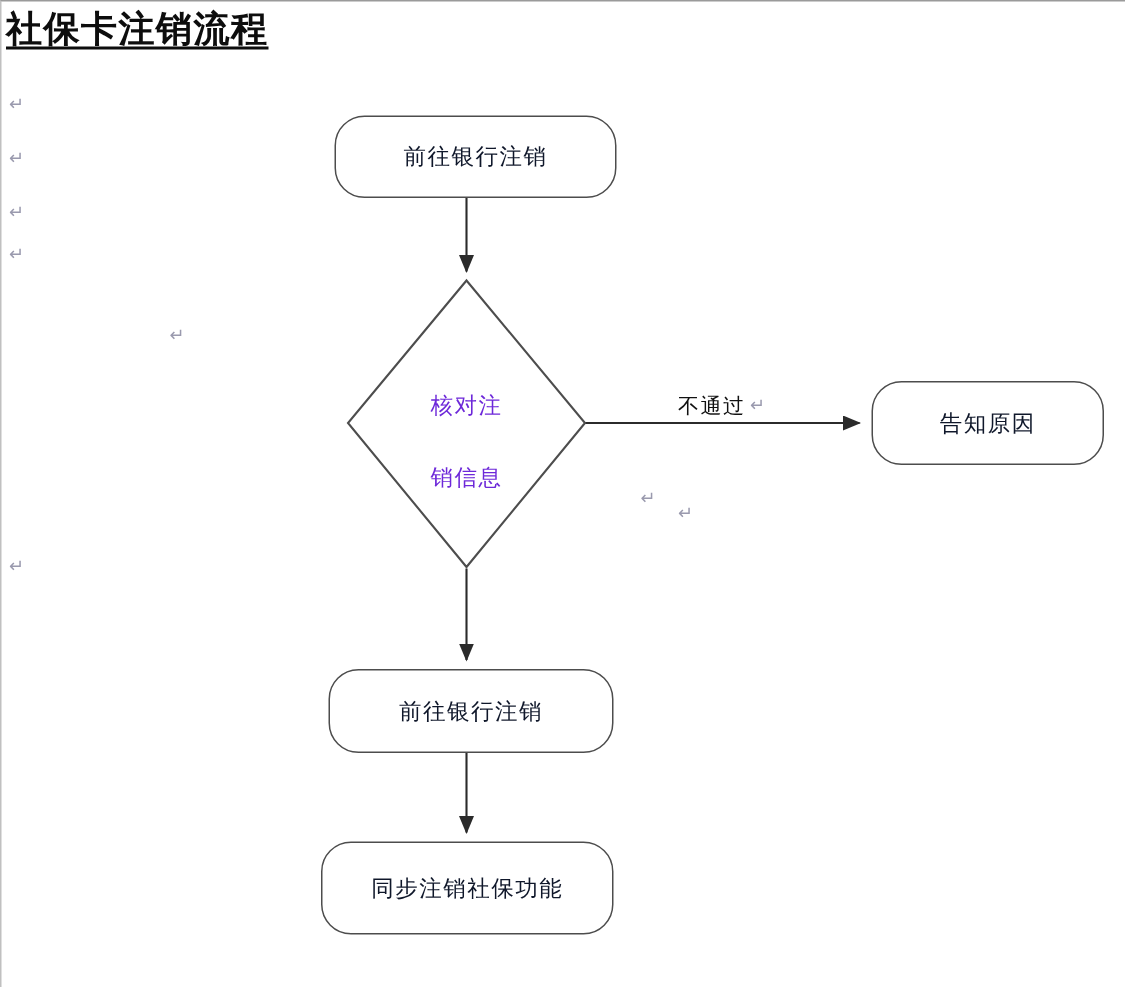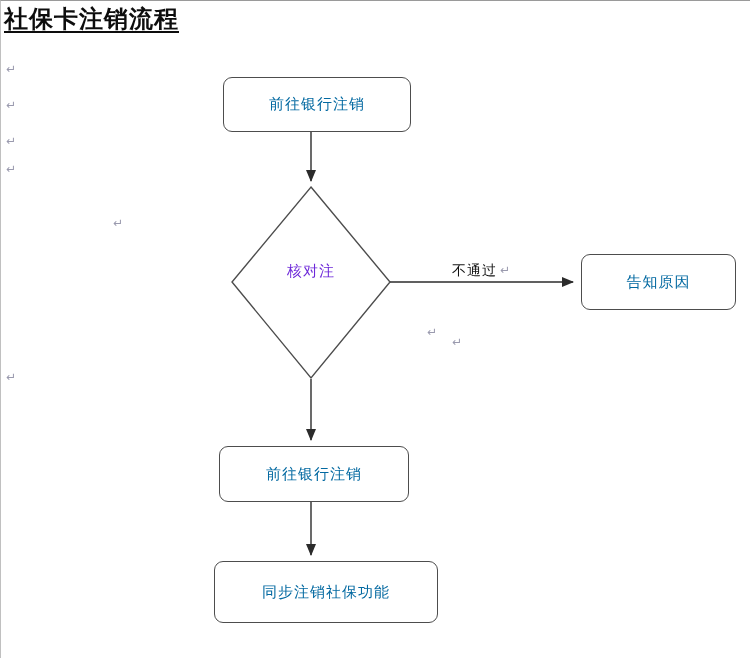--- a/index.html
+++ b/index.html
@@ -36,32 +36,32 @@
     top: 0;
     z-index: 1;
     pointer-events: none;
   }
   .node {
     position: absolute;
     z-index: 2;
     box-sizing: border-box;
     background: #ffffff;
     border: 1.4px solid #4d4d4d;
-    border-radius: 9px;
+    border-radius: 20px;
     display: flex;
     align-items: center;
     justify-content: center;
     font-size: 15px;
-    color: #0369a1;
+    color: #0f172a;
     letter-spacing: 1px;
   }
   #node-start       { left: 222px; top: 76px;  width: 188px; height: 55px; }
   #node-inform      { left: 580px; top: 253px; width: 155px; height: 56px; }
   #node-cancel-bank { left: 218px; top: 445px; width: 190px; height: 56px; }
-  #node-cancel-ss   { left: 213px; top: 560px; width: 224px; height: 62px; }
+  #node-cancel-ss   { left: 213px; top: 560px; width: 195px; height: 62px; }
   #diamond-text {
     position: absolute;
     z-index: 2;
     left: 250px;
     top: 246px;
     width: 120px;
     height: 96px;
     text-align: center;
     font-size: 15px;
     line-height: 48px;
@@ -112,20 +112,21 @@
 
     <polygon points="310,186 389,281 310,377 231,281" fill="#ffffff" stroke="#4d4d4d" stroke-width="1.4"></polygon>
   </svg>
 
   <div class="node" id="node-start">
     <span>前往银行注销</span>
   </div>
 
   <div id="diamond-text">
     <div>核对注</div>
+    <div>销信息</div>
   </div>
 
   <div class="node" id="node-inform">
     <span>告知原因</span>
   </div>
 
   <div class="node" id="node-cancel-bank">
     <span>前往银行注销</span>
   </div>
 

